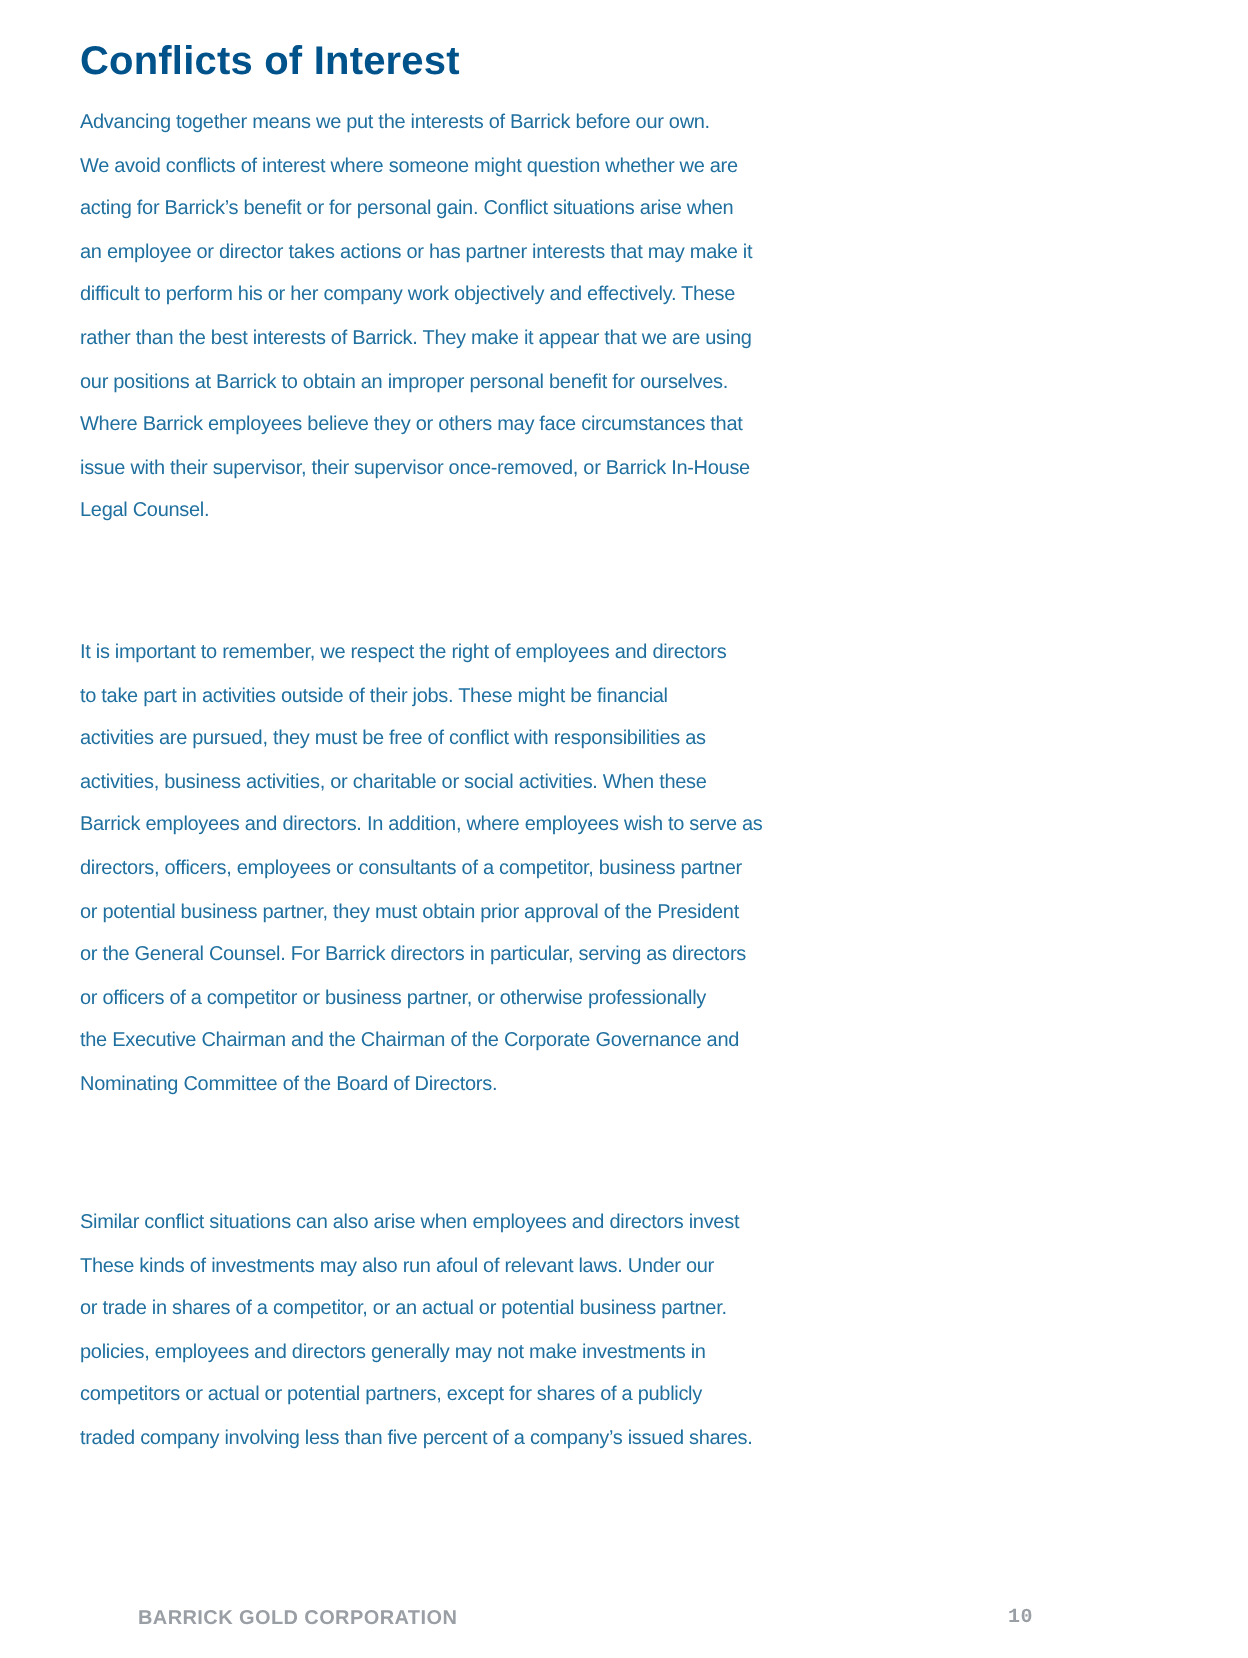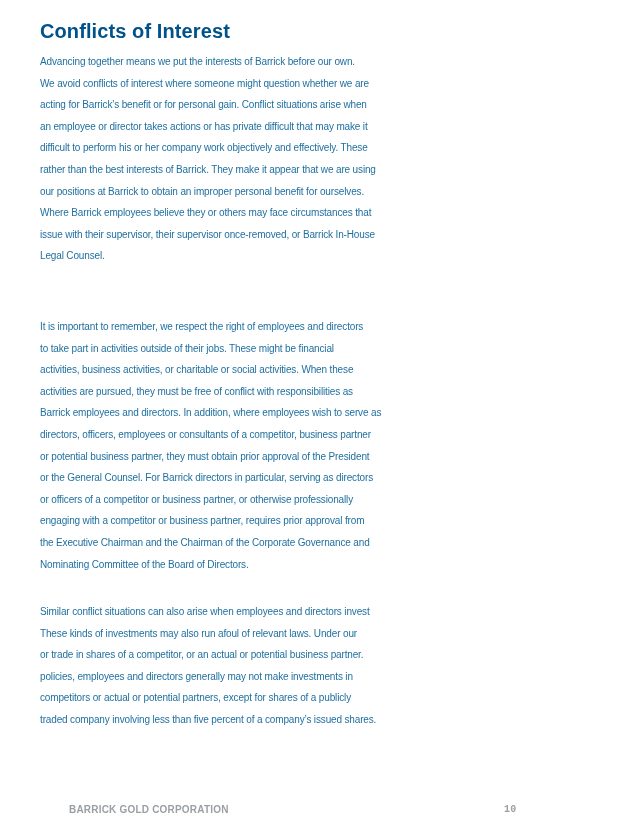--- a/index.html
+++ b/index.html
@@ -34,40 +34,39 @@
 </head>
 <body>
 
 <div class="page">
   <h1 class="title">Conflicts of Interest</h1>
 
   <div class="para" id="p1">
     <span class="line">Advancing together means we put the interests of Barrick before our own.</span>
     <span class="line">We avoid conflicts of interest where someone might question whether we are</span>
     <span class="line">acting for Barrick’s benefit or for personal gain. Conflict situations arise when</span>
-    <span class="line">an employee or director takes actions or has private difficult that may make it</span>
+    <span class="line">an employee or director takes actions or has partner interests that may make it</span>
     <span class="line">difficult to perform his or her company work objectively and effectively. These</span>
     <span class="line">rather than the best interests of Barrick. They make it appear that we are using</span>
     <span class="line">our positions at Barrick to obtain an improper personal benefit for ourselves.</span>
     <span class="line">Where Barrick employees believe they or others may face circumstances that</span>
     <span class="line">issue with their supervisor, their supervisor once-removed, or Barrick In-House</span>
     <span class="line">Legal Counsel.</span>
   </div>
 
   <div class="para" id="p2">
     <span class="line">It is important to remember, we respect the right of employees and directors</span>
     <span class="line">to take part in activities outside of their jobs. These might be financial</span>
+    <span class="line">activities are pursued, they must be free of conflict with responsibilities as</span>
     <span class="line">activities, business activities, or charitable or social activities. When these</span>
-    <span class="line">activities are pursued, they must be free of conflict with responsibilities as</span>
     <span class="line">Barrick employees and directors. In addition, where employees wish to serve as</span>
     <span class="line">directors, officers, employees or consultants of a competitor, business partner</span>
     <span class="line">or potential business partner, they must obtain prior approval of the President</span>
     <span class="line">or the General Counsel. For Barrick directors in particular, serving as directors</span>
     <span class="line">or officers of a competitor or business partner, or otherwise professionally</span>
-    <span class="line">engaging with a competitor or business partner, requires prior approval from</span>
     <span class="line">the Executive Chairman and the Chairman of the Corporate Governance and</span>
     <span class="line">Nominating Committee of the Board of Directors.</span>
   </div>
 
   <div class="para" id="p3">
     <span class="line">Similar conflict situations can also arise when employees and directors invest</span>
     <span class="line">These kinds of investments may also run afoul of relevant laws. Under our</span>
     <span class="line">or trade in shares of a competitor, or an actual or potential business partner.</span>
     <span class="line">policies, employees and directors generally may not make investments in</span>
     <span class="line">competitors or actual or potential partners, except for shares of a publicly</span>

